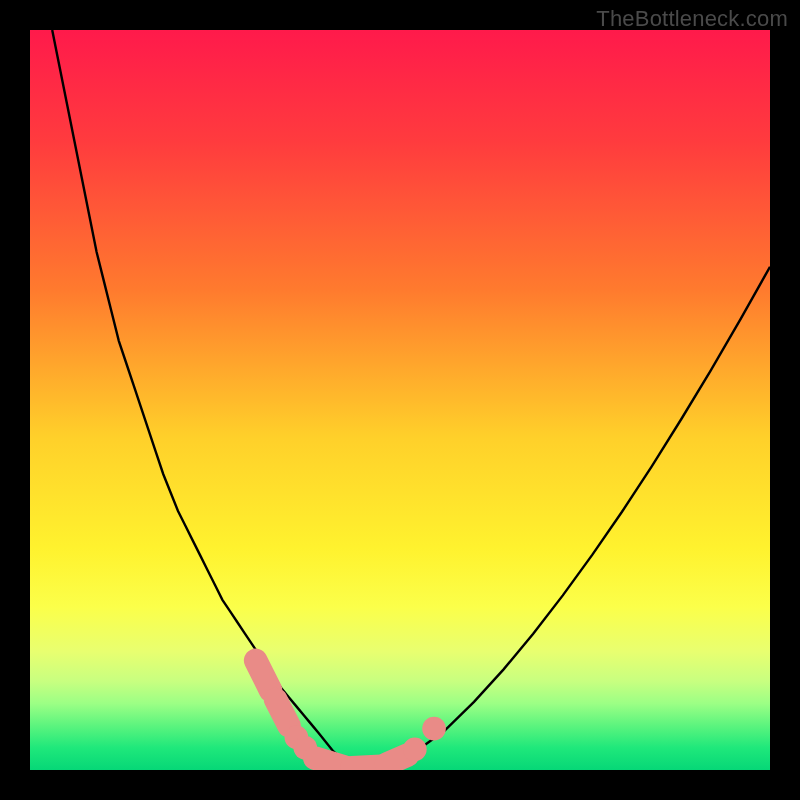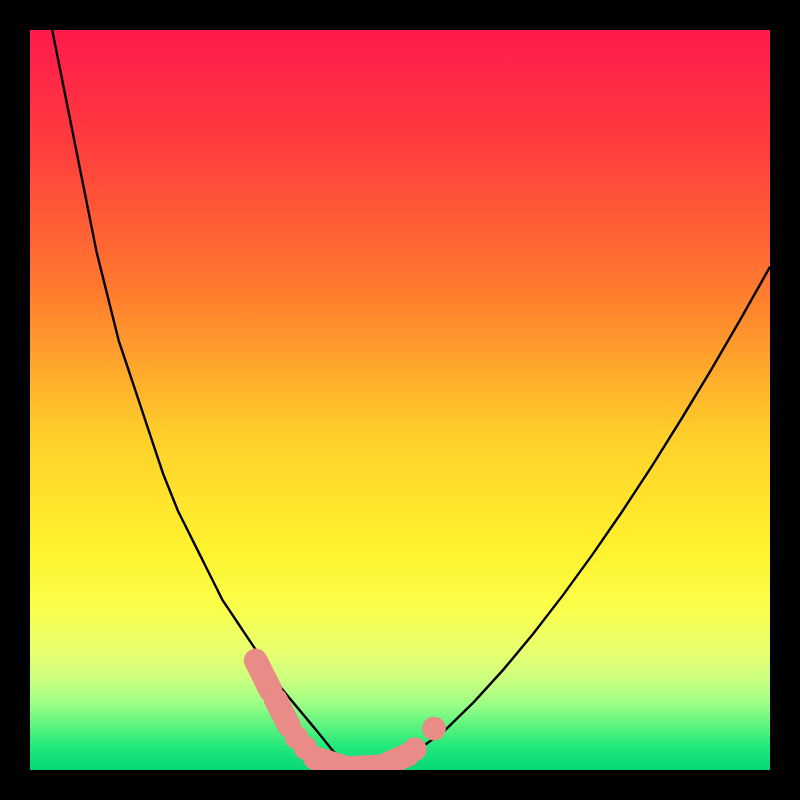--- a/index.html
+++ b/index.html
@@ -30,20 +30,21 @@
     color: #4a4a4a;
     font-size: 22px;
     font-weight: 500;
     letter-spacing: 0.2px;
   }
 </style>
 </head>
 <body>
 
 <div class="frame">
+  <div class="watermark">TheBottleneck.com</div>
   <svg class="plot" viewBox="0 0 740 740" preserveAspectRatio="none">
     <defs>
       <linearGradient id="bg-grad" x1="0" y1="0" x2="0" y2="1">
           <stop offset="0%" stop-color="#ff1a4b"></stop>
           <stop offset="15%" stop-color="#ff3b3e"></stop>
           <stop offset="35%" stop-color="#ff7a2e"></stop>
           <stop offset="55.00000000000001%" stop-color="#ffd02a"></stop>
           <stop offset="70%" stop-color="#fff22e"></stop>
           <stop offset="78%" stop-color="#fbff4a"></stop>
           <stop offset="84%" stop-color="#e8ff70"></stop>

